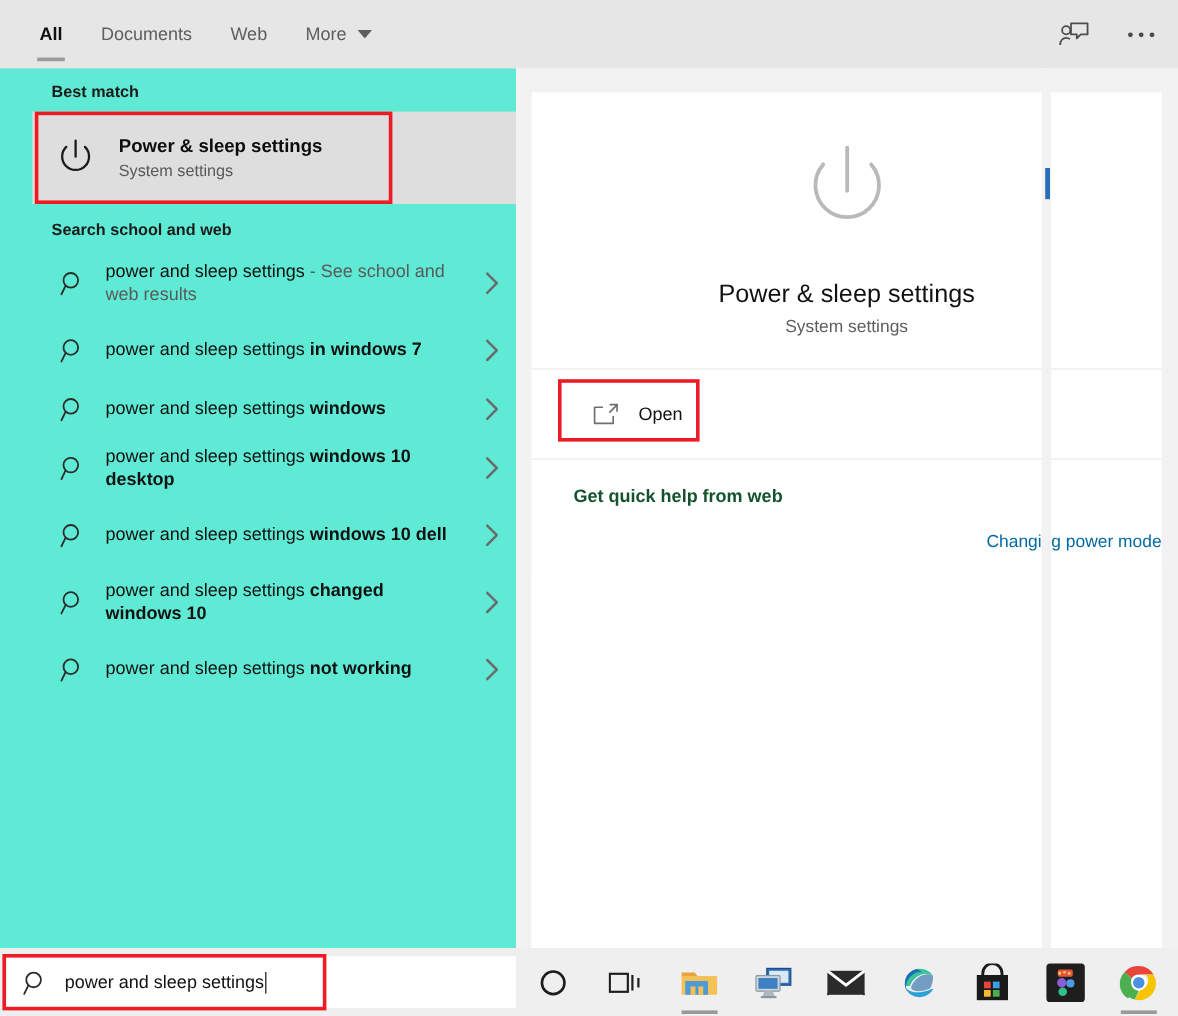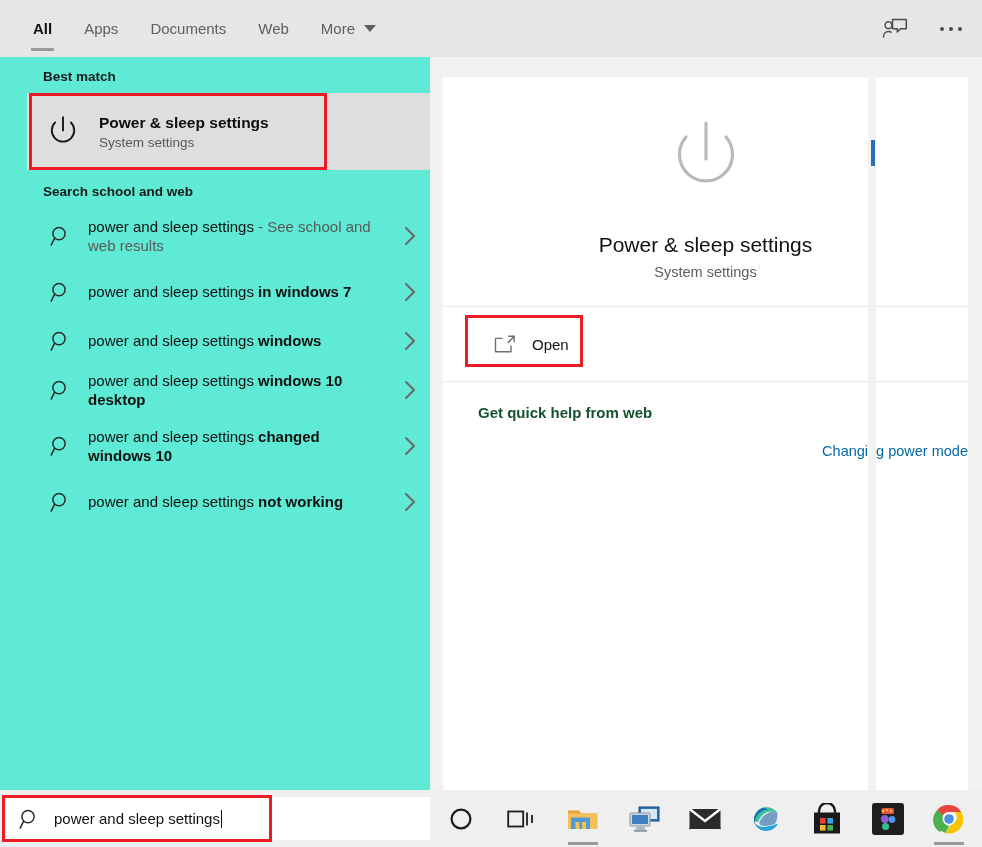--- a/index.html
+++ b/index.html
@@ -114,23 +114,20 @@
 <body>
 
 <div id="root">
 
   <div class="tabbar">
     <div class="tabs">
       <div class="tab active">
         <span>All</span>
       </div>
       <div class="tab">
-        <span>Apps</span>
-      </div>
-      <div class="tab">
         <span>Documents</span>
       </div>
       <div class="tab">
         <span>Web</span>
       </div>
       <div class="tab">
         <span>More</span>
         <span class="caret"></span>
       </div>
     </div>
@@ -227,20 +224,34 @@
           </svg>
       </span>
       <span class="stext"><span>power and sleep settings </span><b>windows 10 desktop</b></span>
       <span class="chev">
         <svg width="12" height="20" viewBox="0 0 12 20">
             <polyline points="2,2 10,10 2,18" fill="none" stroke="#6b6b6b" stroke-width="2.1" stroke-linecap="round" stroke-linejoin="round"></polyline>
           </svg>
       </span>
     </div>
 
+    <div class="sug" style="min-height:56px;">
+      <span class="mag">
+        <svg width="22" height="22" viewBox="0 0 22 22">
+            <circle cx="9" cy="8.6" r="6.1" fill="none" stroke="#2b2b2b" stroke-width="1.5"></circle>
+            <line x1="4.6" y1="13.2" x2="1.2" y2="20.2" stroke="#2b2b2b" stroke-width="1.5" stroke-linecap="round"></line>
+          </svg>
+      </span>
+      <span class="stext"><span>power and sleep settings </span><b>windows 10 dell</b></span>
+      <span class="chev">
+        <svg width="12" height="20" viewBox="0 0 12 20">
+            <polyline points="2,2 10,10 2,18" fill="none" stroke="#6b6b6b" stroke-width="2.1" stroke-linecap="round" stroke-linejoin="round"></polyline>
+          </svg>
+      </span>
+    </div>
 
     <div class="sug" style="min-height:56px;">
       <span class="mag">
         <svg width="22" height="22" viewBox="0 0 22 22">
             <circle cx="9" cy="8.6" r="6.1" fill="none" stroke="#2b2b2b" stroke-width="1.5"></circle>
             <line x1="4.6" y1="13.2" x2="1.2" y2="20.2" stroke="#2b2b2b" stroke-width="1.5" stroke-linecap="round"></line>
           </svg>
       </span>
       <span class="stext"><span>power and sleep settings </span><b>changed windows 10</b></span>
       <span class="chev">

